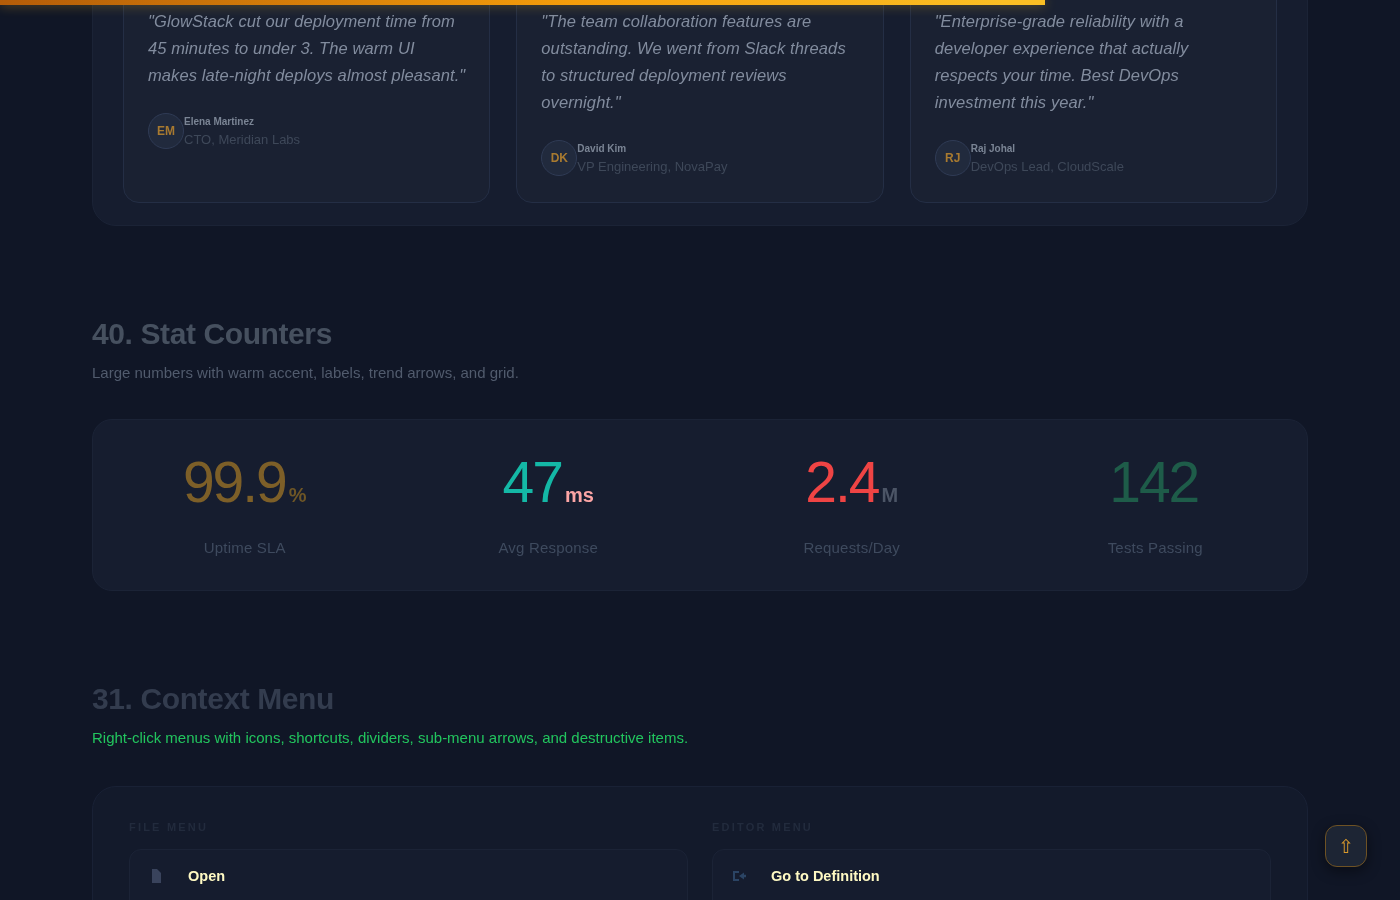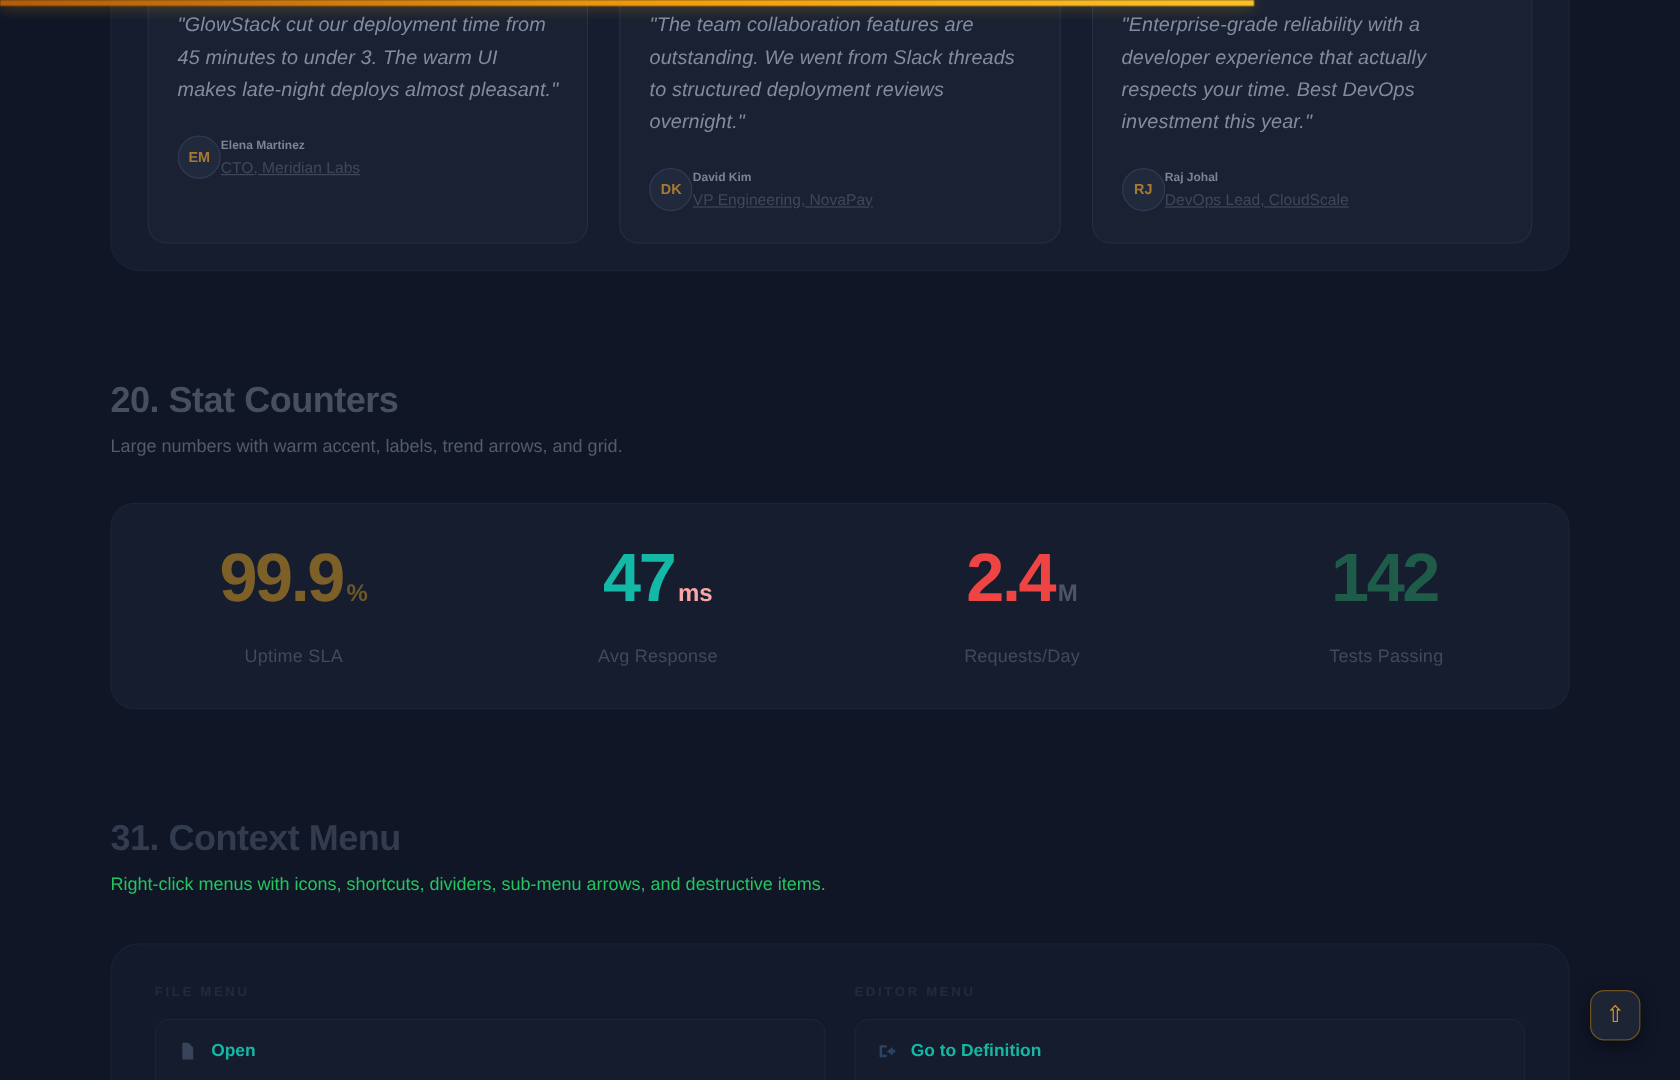--- a/index.html
+++ b/index.html
@@ -31,40 +31,40 @@
     margin:0 0 24px;color:#828c9e;font-style:italic;font-weight:500;
     font-size:16.5px;line-height:27px;letter-spacing:.1px;
   }
   .t-person{display:flex;align-items:center;}
   .t-avatar{
     flex:0 0 auto;width:34px;height:34px;border-radius:50%;
     background:#212a3d;border:1px solid #2f3b55;color:#a87a30;
     font-size:12px;font-weight:700;display:flex;align-items:center;justify-content:center;
   }
   .t-name{color:#7a8494;font-size:10px;font-weight:700;line-height:1.1;}
-  .t-role{color:#3e4859;font-size:13px;margin-top:5px;text-decoration:underline;}
+  .t-role{color:#3e4859;font-size:13px;margin-top:5px;}
 
   
   .sec-head{margin-top:90px;}
   .sec-title{margin:0;font-size:30px;font-weight:800;letter-spacing:-.4px;line-height:1.2;}
   .sec-sub{margin:12px 0 0;font-size:15px;}
   #stats-head .sec-title{color:#46505f;}
   #stats-head .sec-sub{color:#515b6d;}
   #ctx-head .sec-title{color:#333c4e;}
   #ctx-head .sec-sub{color:#22c55e;}
 
   
   .stats-panel{
     margin-top:38px;height:170px;background:#161d2f;border:1px solid #1b2336;
     border-radius:20px;display:grid;grid-template-columns:repeat(4,1fr);
     align-items:center;justify-items:center;
   }
   .stat{text-align:center;}
   .stat-row{display:flex;align-items:baseline;justify-content:center;}
-  .stat-num{font-size:57px;font-weight:700;letter-spacing:-2px;line-height:1;}
+  .stat-num{font-size:57px;font-weight:400;letter-spacing:-2px;line-height:1;}
   .stat-suffix{font-size:20px;font-weight:700;margin-left:3px;letter-spacing:0;}
   .stat-label{font-size:15px;color:#3e4a5e;margin-top:28px;letter-spacing:.2px;}
   .s0 .stat-num{color:#7d5f28;} .s0 .stat-suffix{color:#6e5626;}
   .s1 .stat-num{color:#14b8a6;} .s1 .stat-suffix{color:#fca5a5;}
   .s2 .stat-num{color:#ef4444;} .s2 .stat-suffix{color:#4c5566;}
   .s3 .stat-num{color:#1e5c49;} .s3 .stat-suffix{color:#1e5c49;}
 
   
   .ctx-panel{
     margin-top:40px;background:#131a2b;border:1px solid #192135;
@@ -73,22 +73,22 @@
   }
   .menu-caption{
     font-size:11px;font-weight:700;letter-spacing:2.2px;color:#222b3d;
     text-transform:uppercase;
   }
   .menu-panel{
     margin-top:16px;background:#151c2e;border:1px solid #1b2336;
     border-radius:12px;padding:7px 8px;
   }
   .menu-item{
-    display:flex;align-items:center;gap:12px;height:38px;padding:0 10px;
-    border-radius:8px;color:#14b8a6;font-size:14.5px;font-weight:600;cursor:default;
+    display:flex;align-items:center;gap:24px;height:38px;padding:0 10px;
+    border-radius:8px;color:#fef9c3;font-size:14.5px;font-weight:600;cursor:default;
   }
   .menu-icon{width:16px;height:16px;flex:0 0 auto;display:inline-flex;}
   .menu-icon svg{width:16px;height:16px;display:block;}
   .ic-file{color:#39435c;}
   .ic-def{color:#2b4464;}
 
   
   .scroll-top{
     position:fixed;left:1325px;top:825px;width:42px;height:42px;z-index:70;
     background:#1d2534;border:1px solid #6e5224;border-radius:12px;
@@ -137,21 +137,21 @@
             <div class="t-name">Raj Johal</div>
             <div class="t-role">DevOps Lead, CloudScale</div>
           </div>
         </div>
       </div>
 
     </div>
   </section>
 
   <header id="stats-head" class="sec-head">
-    <h2 class="sec-title">20. Stat Counters</h2>
+    <h2 class="sec-title">40. Stat Counters</h2>
     <p class="sec-sub">Large numbers with warm accent, labels, trend arrows, and grid.</p>
   </header>
 
   <section class="stats-panel">
     <div class="stat s0">
       <div class="stat-row">
         <span class="stat-num">99.9</span>
         <span class="stat-suffix">%</span>
       </div>
       <div class="stat-label">Uptime SLA</div>

